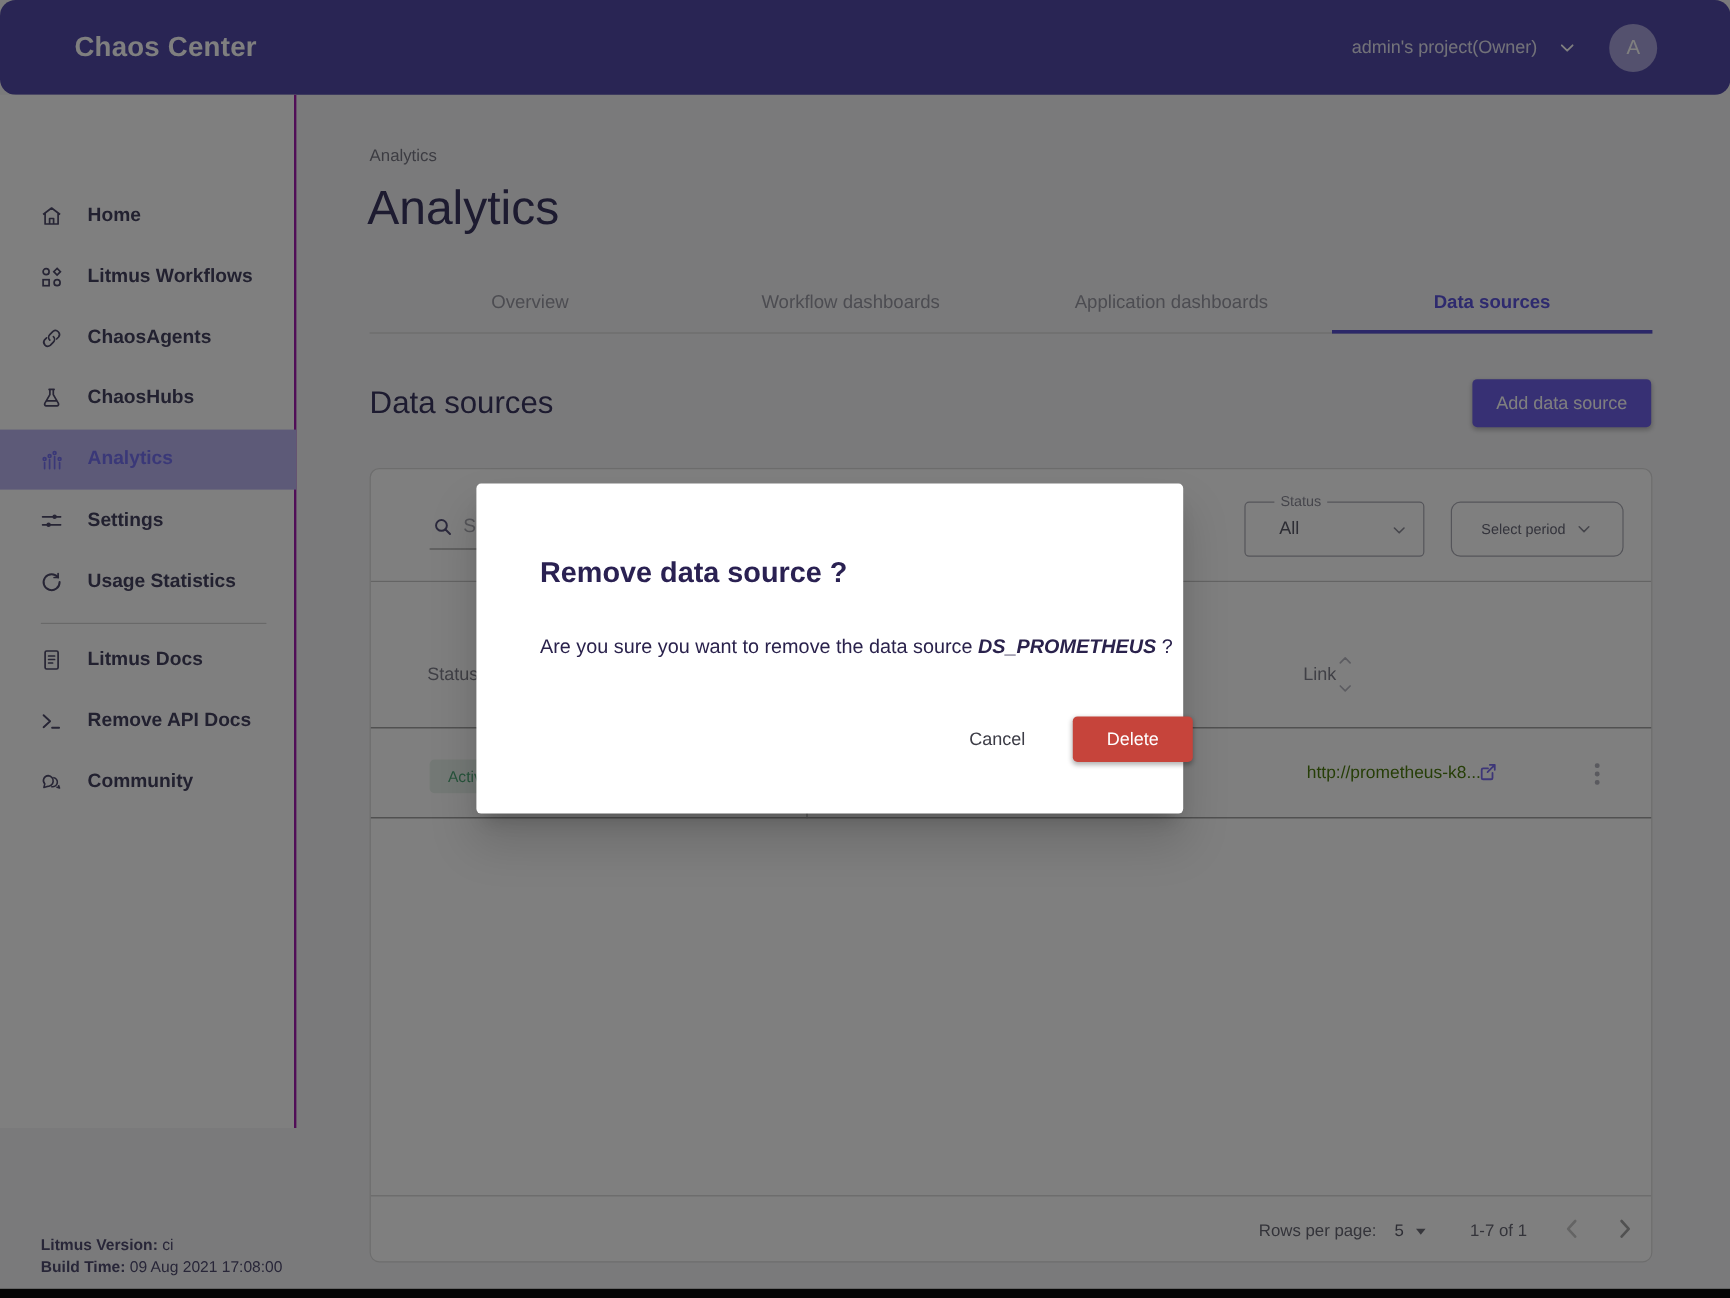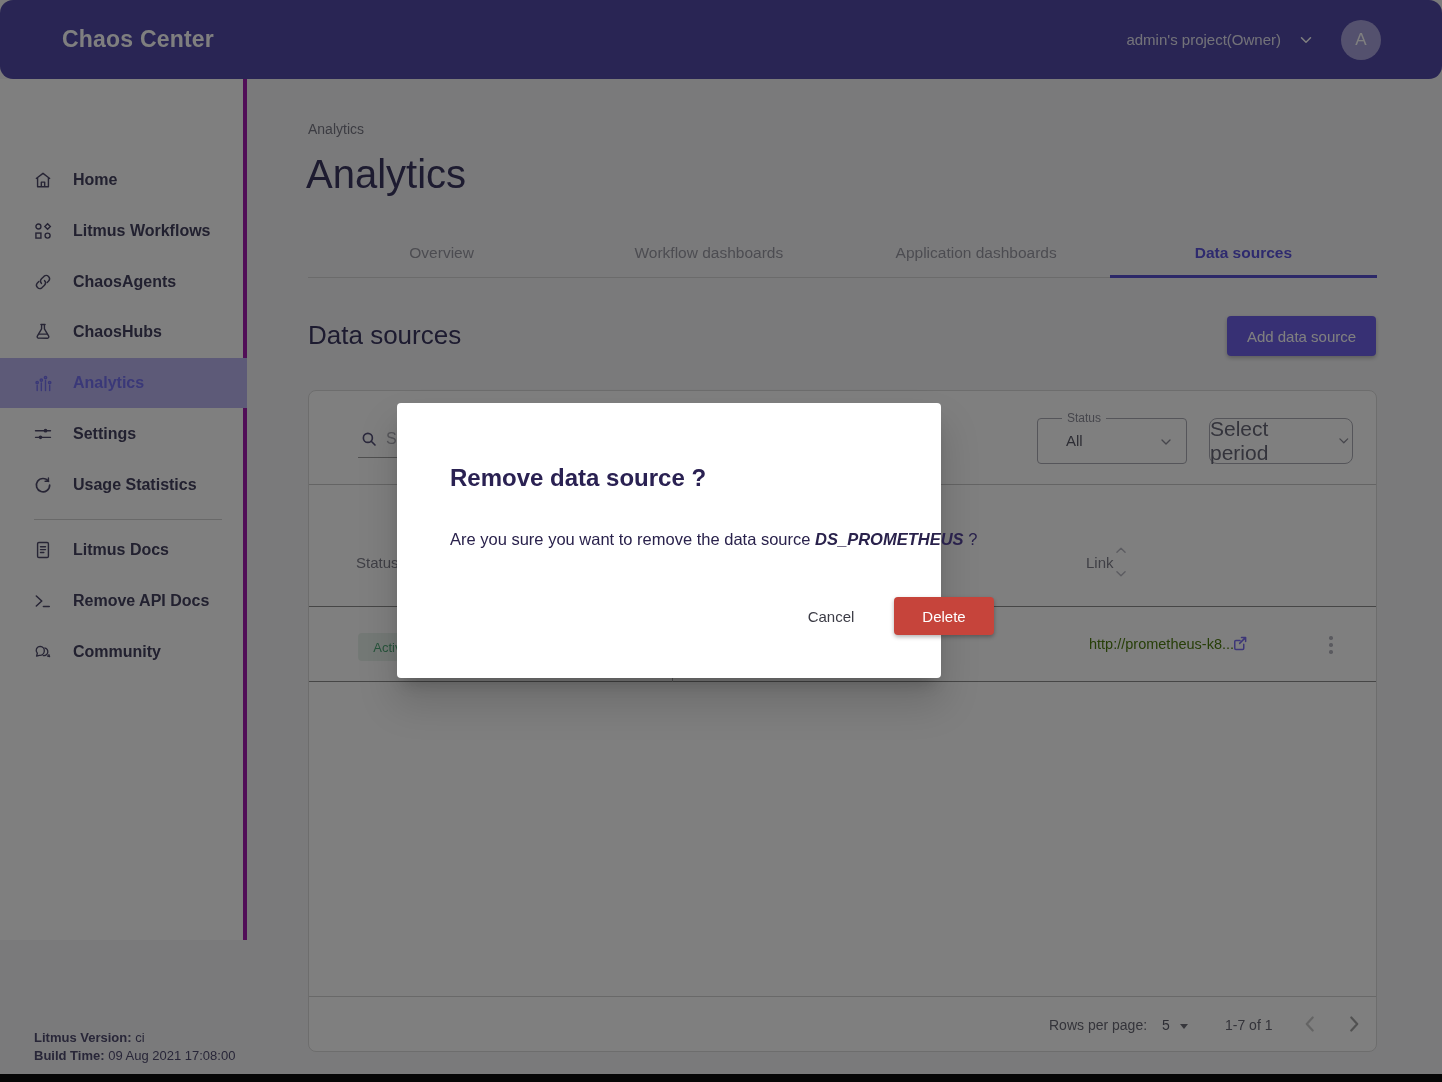--- a/index.html
+++ b/index.html
@@ -18,21 +18,21 @@
   .project-label { color:rgba(255,255,255,.85); font-size:15px;margin-left:30px; }
   .proj-chevron { margin-left:16px; display:flex; }
   .avatar {
     margin-left:26px; width:40px; height:40px; border-radius:50%;
     background:#A9A3DC; color:#FFFFFF; font-size:17px;
     display:flex; align-items:center; justify-content:center;
   }
   
   .sidebar {
     position:absolute; left:0; top:79px; width:247px; height:861px;
-    background:#FFFFFF; border-right:4px solid #a21caf; z-index:1;padding-left:16px;
+    background:#FFFFFF; border-right:2px solid #a21caf; z-index:1;padding-left:16px;
   }
   .side-item {
     position:absolute; left:0; width:247px; height:50px;
     display:flex; align-items:center; padding-left:33px; gap:20px;
     color:#454260; font-size:16px; font-weight:bold; cursor:pointer;
   }
   .side-item .ic { width:20px; height:20px; color:#4E4A6A; flex:0 0 20px; }
   .side-item.active { background:#BAB4F0; color:#7470F0; }
   .side-item.active .ic { color:#7470F0; }
   .side-divider { position:absolute; left:34px; top:440px; width:188px; height:1px; background:#D2D2D2; }
@@ -77,21 +77,21 @@
   .status-select .legend {
     position:absolute; left:24px; top:-8px; background:#FFFFFF; padding:0 5px;
     font-size:12px; color:#8C8C98;
   }
   .status-select .value { position:absolute; left:28px; top:13px; font-size:15px; color:#5A5A68; }
   .select-chevron { position:absolute; right:12px; top:15px; width:16px; height:16px; color:#8C8C98; }
   .period-select {
     position:absolute; left:900px; top:27px; width:144px; height:46px;
     border:1px solid #AAAAB4; border-radius:8px; cursor:pointer;
     display:flex; align-items:center; justify-content:center; gap:7px;
-    font-size:21px; color:#686878;
+    font-size:12px; color:#686878;
   }
   .period-select .pchev { width:16px; height:16px; color:#8C8C98; }
   .filters-divider { position:absolute; left:0; top:93px; width:100%; height:1px; background:#C8C8C8; }
   .th-status { position:absolute; left:47px; top:163px; font-size:15px; color:#80808C; }
   .th-link { position:absolute; left:777px; top:163px; font-size:15px; color:#80808C; }
   .sort-ctl { position:absolute; left:805px; top:152px; width:16px; height:40px; cursor:pointer; }
   .sort-ctl svg { position:absolute; left:0; width:14px; height:10px; color:#B8B8C2; }
   .sort-up { top:2px; } .sort-down { top:26px; }
   .thead-border { position:absolute; left:0; top:215px; width:100%; height:1px; background:#8C8C8C; }
   .data-row { position:absolute; left:0; top:216px; width:100%; height:75px; border-bottom:1px solid #8C8C8C; }
@@ -112,21 +112,21 @@
   .pg-caret { position:absolute; left:871px; top:633px; width:0; height:0;
               border-left:4.5px solid transparent; border-right:4.5px solid transparent;
               border-top:5px solid #6E6E78; cursor:pointer; }
   .pg-range { position:absolute; left:916px; top:626px; font-size:14px; color:#686874; }
   .pg-prev { position:absolute; left:988px; top:620px; width:26px; height:26px; color:#C8C8C8; cursor:default; }
   .pg-next { position:absolute; left:1032px; top:620px; width:26px; height:26px; color:#A2A2A2; cursor:pointer; }
   
   .window-edge { position:absolute; left:0; top:1074px; width:100%; height:8px; background:#0D0D0D; }
   .backdrop { position:absolute; inset:0; background:rgba(0,0,0,.5); z-index:40; }
   .modal {
-    position:absolute; left:397px; top:403px; width:544px; height:275px;
+    position:absolute; left:397px; top:403px; width:589px; height:275px;
     background:#FFFFFF; border-radius:4px; z-index:50;
     box-shadow:0 11px 15px -7px rgba(0,0,0,.2), 0 24px 38px 3px rgba(0,0,0,.14);
   }
   .modal-title { position:absolute; left:53px; top:61px; font-size:24px; font-weight:bold; color:#2A2152; }
   .modal-body { position:absolute; left:53px; top:127px; width:560px; font-size:16.5px; color:#2A224C; }
   .modal-body .ds { font-weight:bold; font-style:italic; }
   .cancel-btn {
     position:absolute; left:398px; top:195px; width:72px; height:36px;
     background:transparent; border:none; font-family:inherit; font-size:15px; color:#3C3C46; cursor:pointer;
   }

